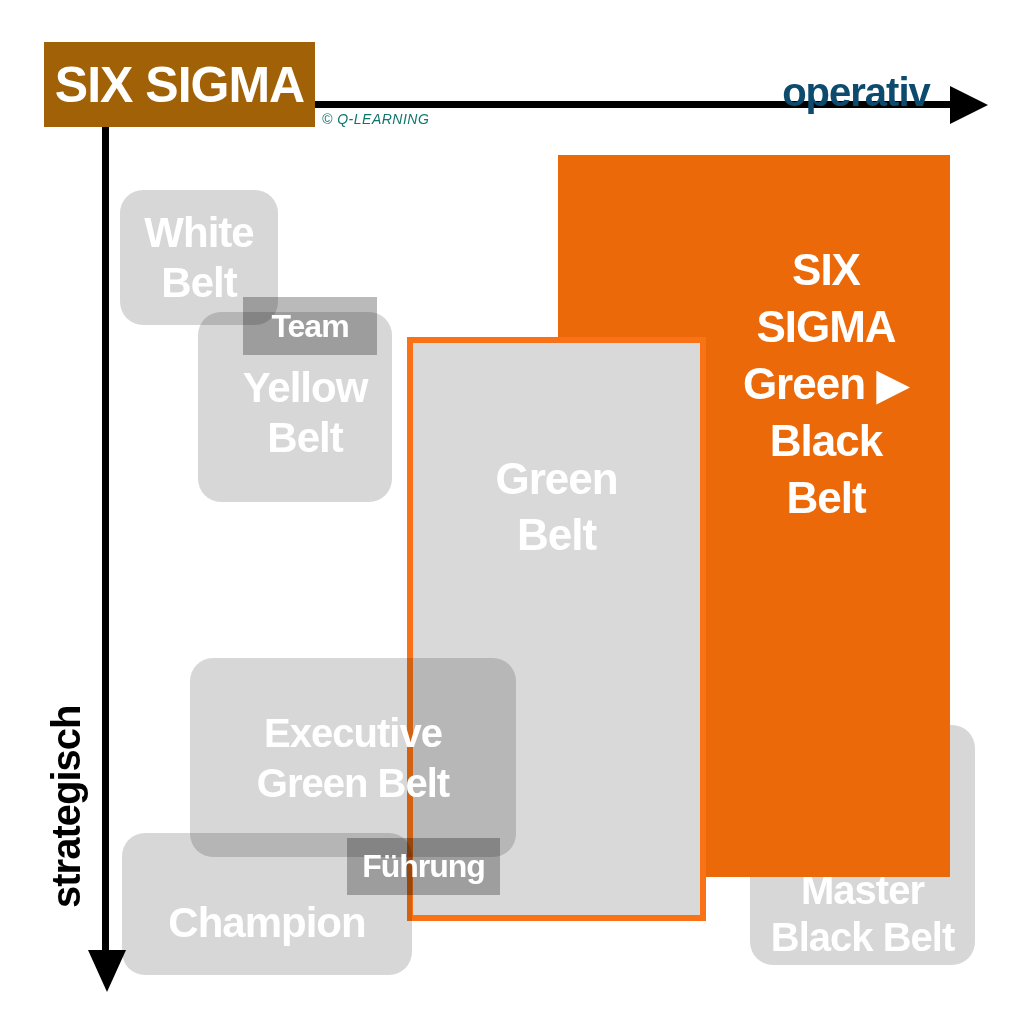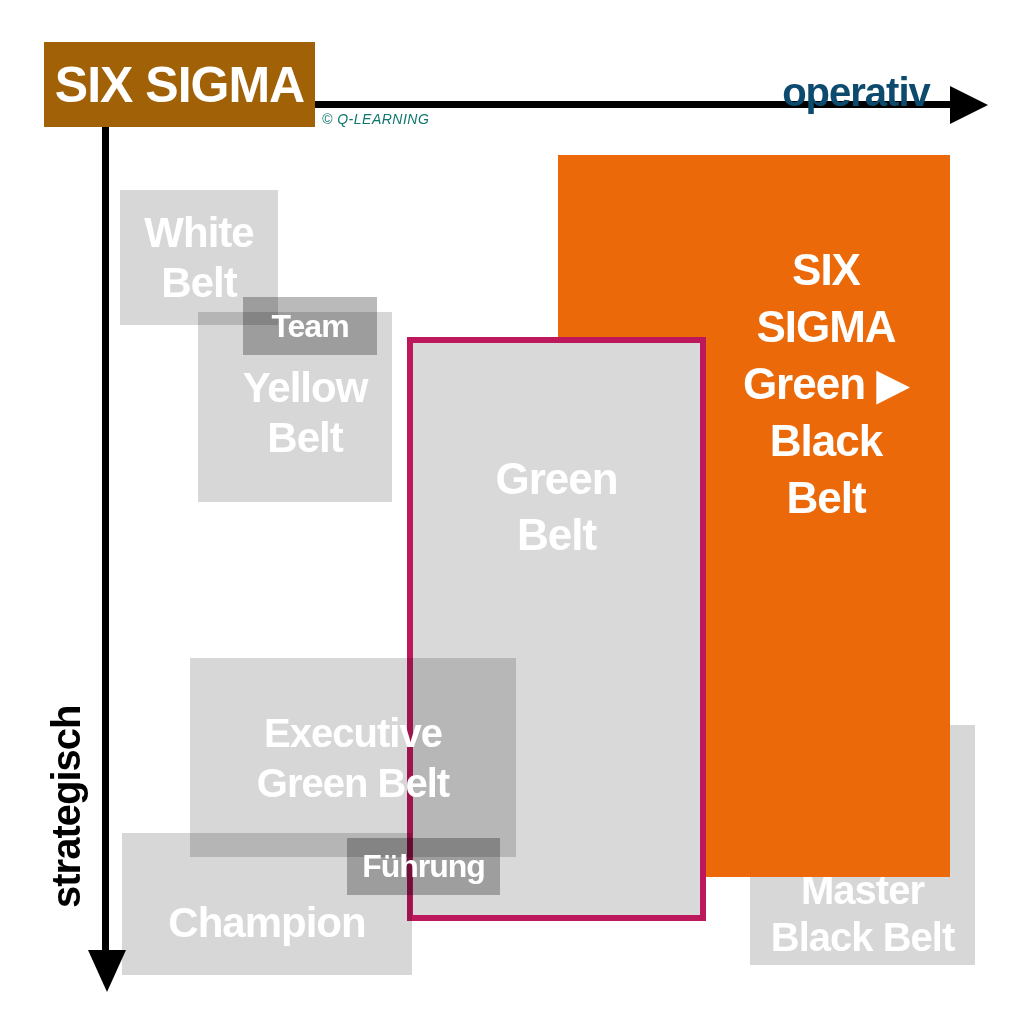--- a/index.html
+++ b/index.html
@@ -24,40 +24,40 @@
   .v-arrowhead{left:88px;top:950px;width:0;height:0;
     border-top:42px solid #000;border-left:19px solid transparent;border-right:19px solid transparent;}
   .operativ{left:736px;top:50px;width:240px;text-align:center;
     font-size:40px;font-weight:bold;color:#0c4a6e;letter-spacing:-1px;margin-top:20px;}
   .strategisch{left:44px;top:698px;height:210px;display:flex;align-items:center;
     writing-mode:vertical-rl;transform:rotate(180deg);
     font-size:40px;font-weight:bold;color:#000;letter-spacing:-1px;}
   .copyright{left:322px;top:111px;font-size:14px;color:#0f766e;letter-spacing:0.5px;font-style:italic;}
 
   
-  .gray{background:rgba(0,0,0,0.155);}
+  .gray{background:rgba(0,0,0,0.155);border-radius:23px;}
   .overlay{background:rgba(0,0,0,0.27);}
 
   .white-belt{left:120px;top:190px;width:158px;height:135px;z-index:1;font-size:42px;line-height:50px;}
   .yellow-belt{left:198px;top:312px;width:194px;height:190px;z-index:1;font-size:42px;line-height:50px;padding-top:12px;box-sizing:border-box;padding-left:20px;}
   .team{left:243px;top:297px;width:134px;height:58px;z-index:2;font-size:32px;}
   .executive{left:190px;top:658px;width:326px;height:199px;z-index:4;font-size:40px;line-height:50px;}
   .champion{left:122px;top:833px;width:290px;height:142px;z-index:4;font-size:42px;padding-top:38px;box-sizing:border-box;}
   .fuehrung{left:347px;top:838px;width:153px;height:57px;z-index:5;font-size:32px;}
   .master-bb{left:750px;top:725px;width:225px;height:240px;z-index:1;font-size:40px;line-height:47px;
     justify-content:flex-end;padding-bottom:4px;box-sizing:border-box;}
 
   
   .orange-box{left:558px;top:155px;width:392px;height:722px;background:#EB6909;z-index:2;}
   .orange-text{position:absolute;left:148px;right:4px;top:86px;
     color:#fff;font-weight:bold;font-size:44px;line-height:57px;text-align:center;letter-spacing:-1px;}
 
   
   .green-belt{left:407px;top:337px;width:287px;height:464px;background:#D9D9D9;
-    border:6px solid #be185d;z-index:3;font-size:44px;line-height:56px;
+    border:6px solid #f97316;z-index:3;font-size:44px;line-height:56px;
     justify-content:flex-start;padding-top:108px;box-sizing:content-box;}
 
   
   .black-label{left:667px;top:633px;width:246px;height:107px;background:#000;z-index:5;
     font-size:30px;line-height:37px;}
 </style>
 </head>
 <body>
 
 <div id="canvas">

